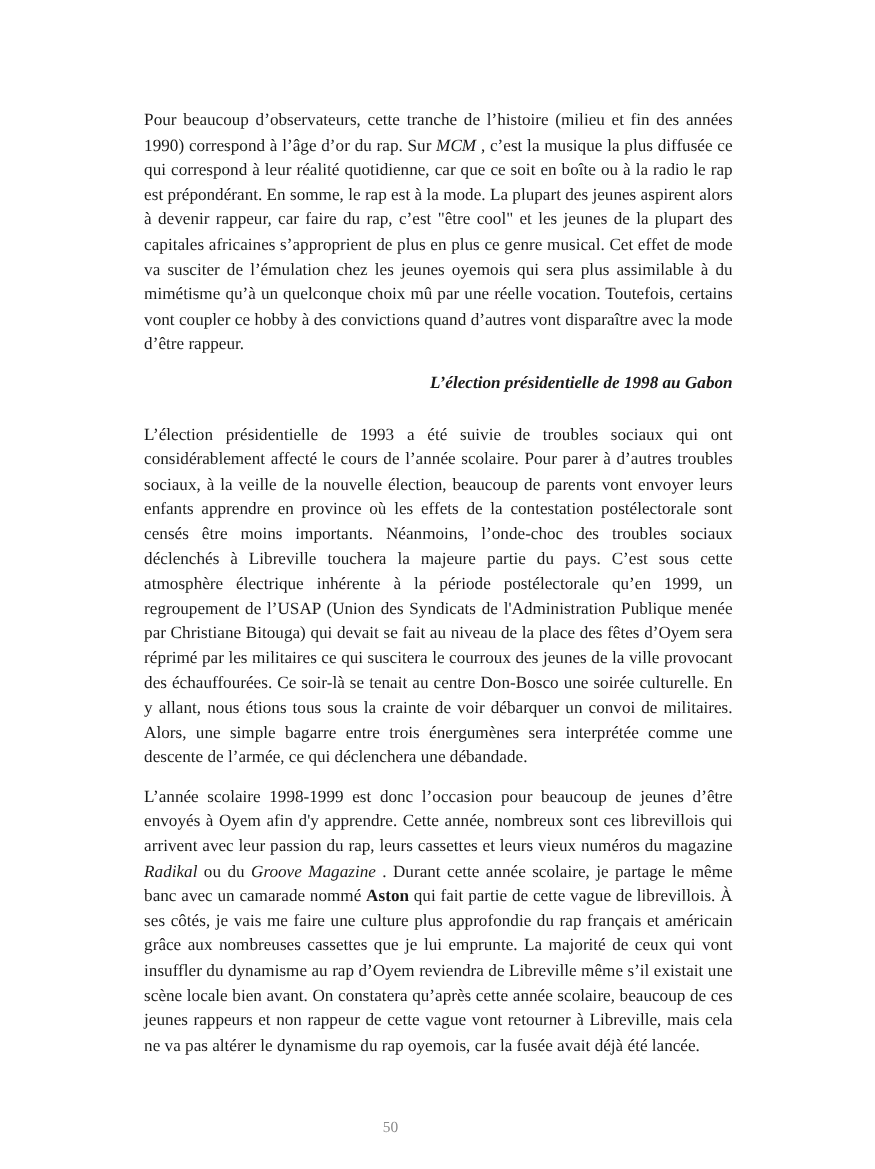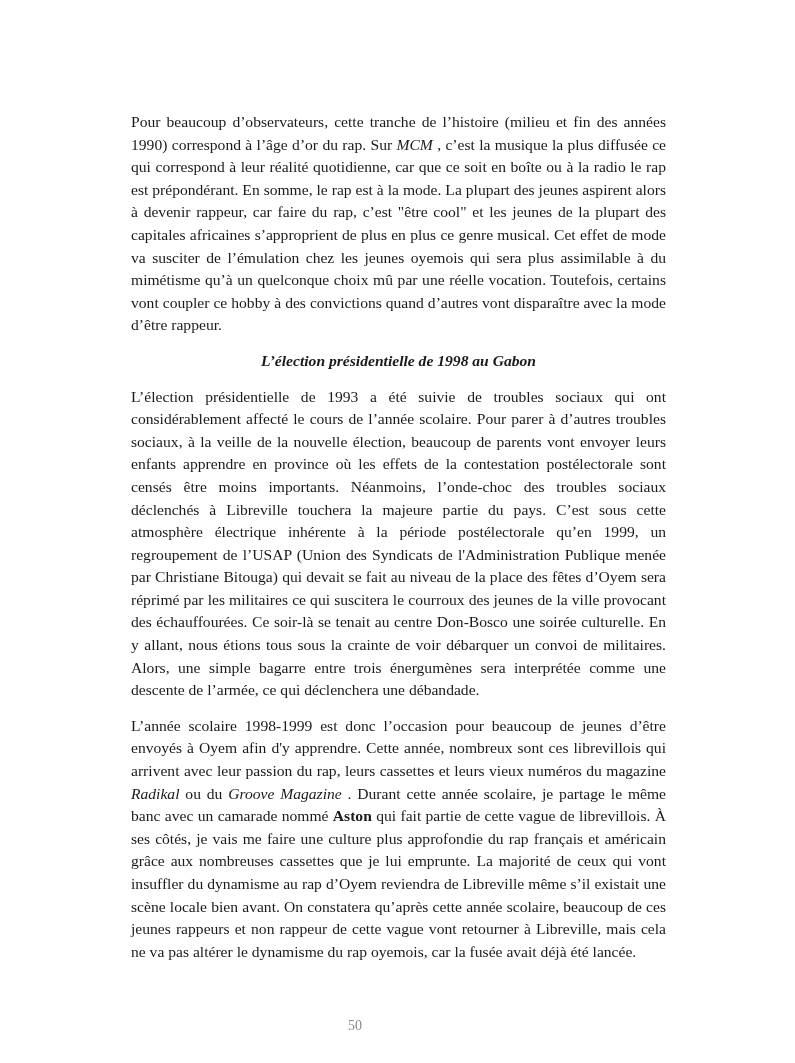--- a/index.html
+++ b/index.html
@@ -8,26 +8,26 @@
     position: absolute;
     left: 131px;
     top: 99px;
     width: 535px;
     font-family: "Liberation Serif", serif;
     font-size: 15.6px;
     line-height: 22.6px;
     color: #1a1a1a;
     text-align: justify;
   }
-  .para { margin: 12px 0 13px 0; }
+  .para { margin: 0 0 13px 0; }
   .heading {
     font-weight: bold;
     font-style: italic;
-    margin: 0 0 13px 0;
-    text-align: center;
+    margin: 0 0 24px 0;
+    text-align: right;
   }
   .it { font-style: italic; }
   .bi { font-weight: bold; }
   .page-number {
     position: absolute;
     top: 1018px;
     left: 0;
     width: 710px;
     text-align: center;
     font-family: "Liberation Serif", serif;

